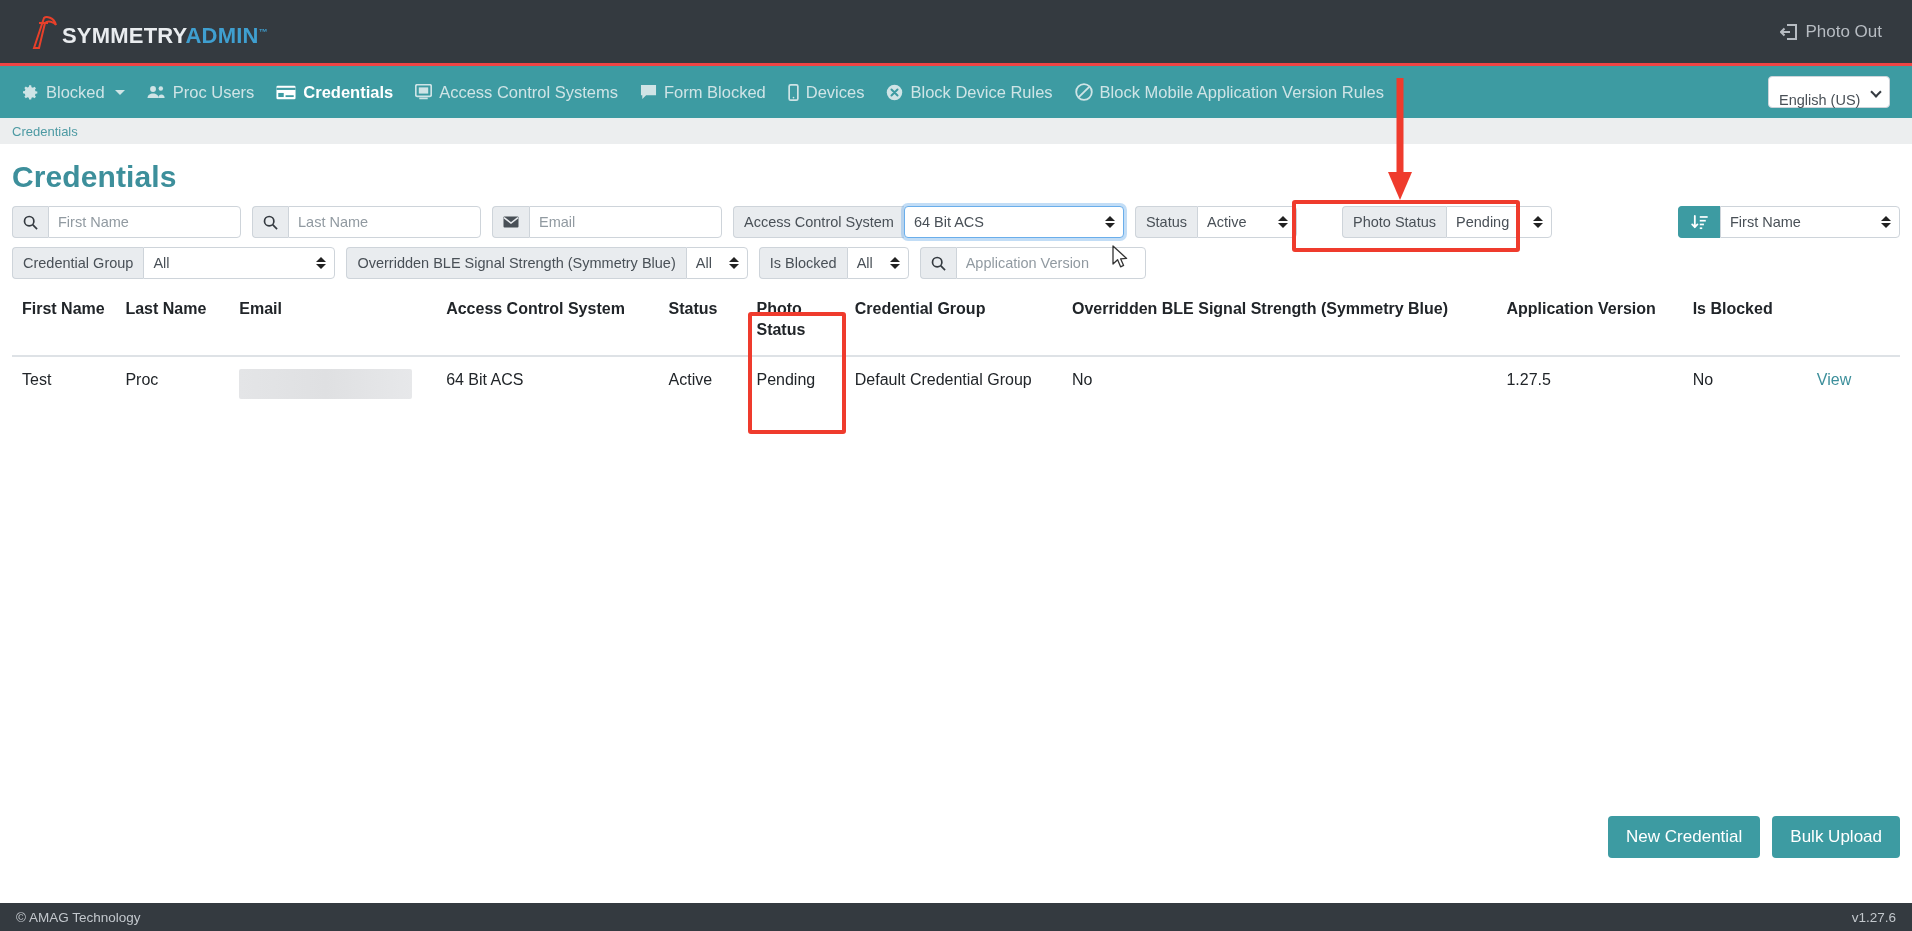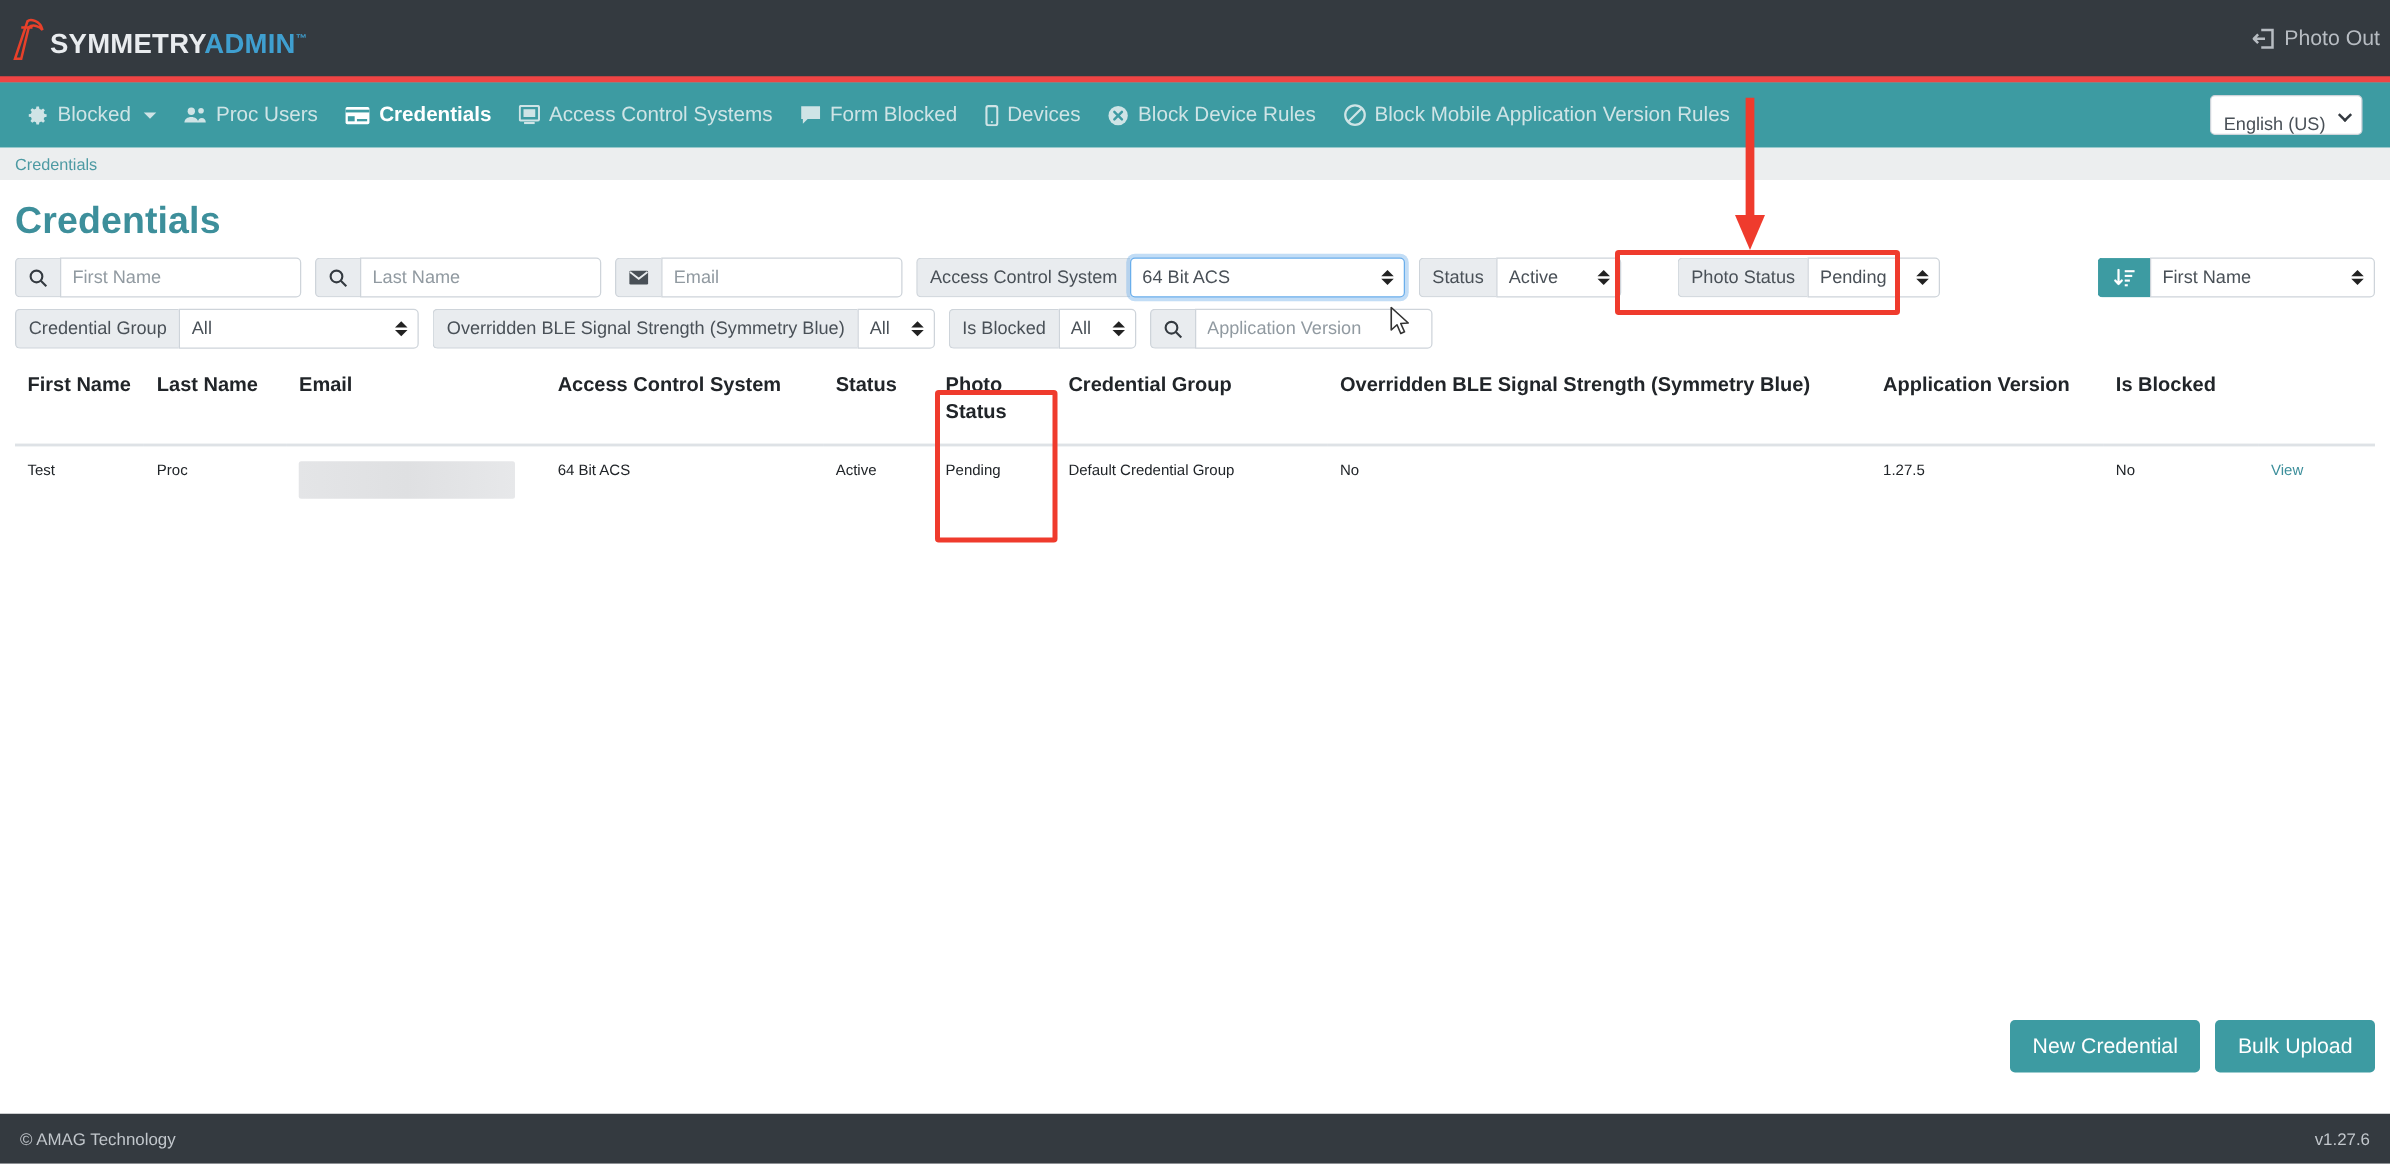--- a/index.html
+++ b/index.html
@@ -9,23 +9,23 @@
     background: #ffffff;
     font-family: "Liberation Sans", sans-serif;
     overflow: hidden;
   }
   body { position: relative; }
 
   
   .topbar {
     height: 66px;
     background: #343a40;
-    border-bottom: 5px solid #ef4444;
+    border-bottom: 3px solid #ef4444;
     display: flex; align-items: center;
-    padding: 0 8px;
+    padding: 0 30px;
     position: relative;
   }
   .logo { display: flex; align-items: flex-end; gap: 0px; user-select: none; }
   .logo-mark { width: 30px; height: 34px; margin-right: 2px; }
   .logo-text { font-size: 22px; letter-spacing: .2px; font-weight: 600; line-height: 1; padding-bottom: 2px;}
   .logo-sym { color: #e9ecef; }
   .logo-adm { color: #3f9fd0; }
   .logo-tm { color: #3f9fd0; font-size: 9px; vertical-align: super; }
   .signout {
     margin-left: auto;
@@ -155,21 +155,21 @@
   table.grid { width: 100%; border-collapse: collapse; margin-top: 8px; table-layout: fixed; }
   table.grid th {
     text-align: left; vertical-align: top;
     font-size: 16px; font-weight: 700; color: #212529;
     padding: 10px 10px 14px 10px;
     border-bottom: 2px solid #dee2e6;
     line-height: 1.33;
   }
   table.grid td {
     text-align: left; vertical-align: top;
-    font-size: 12px; color: #212529;
+    font-size: 16px; color: #212529;
     padding: 12px 10px 14px 10px;
     line-height: 1.33;
   }
   .col-first  { width: 100px; }
   .col-last   { width: 110px; }
   .col-email  { width: 200px; }
   .col-acs    { width: 215px; }
   .col-status { width: 85px; }
   .col-photo  { width: 95px; }
   .col-cgroup { width: 210px; }
@@ -204,21 +204,21 @@
   }
   .btn {
     background: #3d9ba2; color: #fff; border: none; border-radius: 4px;
     font-size: 17px; padding: 11px 18px; cursor: pointer;
     font-family: "Liberation Sans", sans-serif;
   }
 
   
   .footer {
     position: absolute; left: 0; bottom: 0;
-    width: 1912px; height: 40px;
+    width: 1912px; height: 28px;
     background: #343a40; color: #c2c7cc;
     display: flex; align-items: center; justify-content: space-between;
     padding: 0 16px; font-size: 13.5px;
   }
 </style>
 </head>
 <body>
 
 <div class="topbar">
   <div class="logo">

